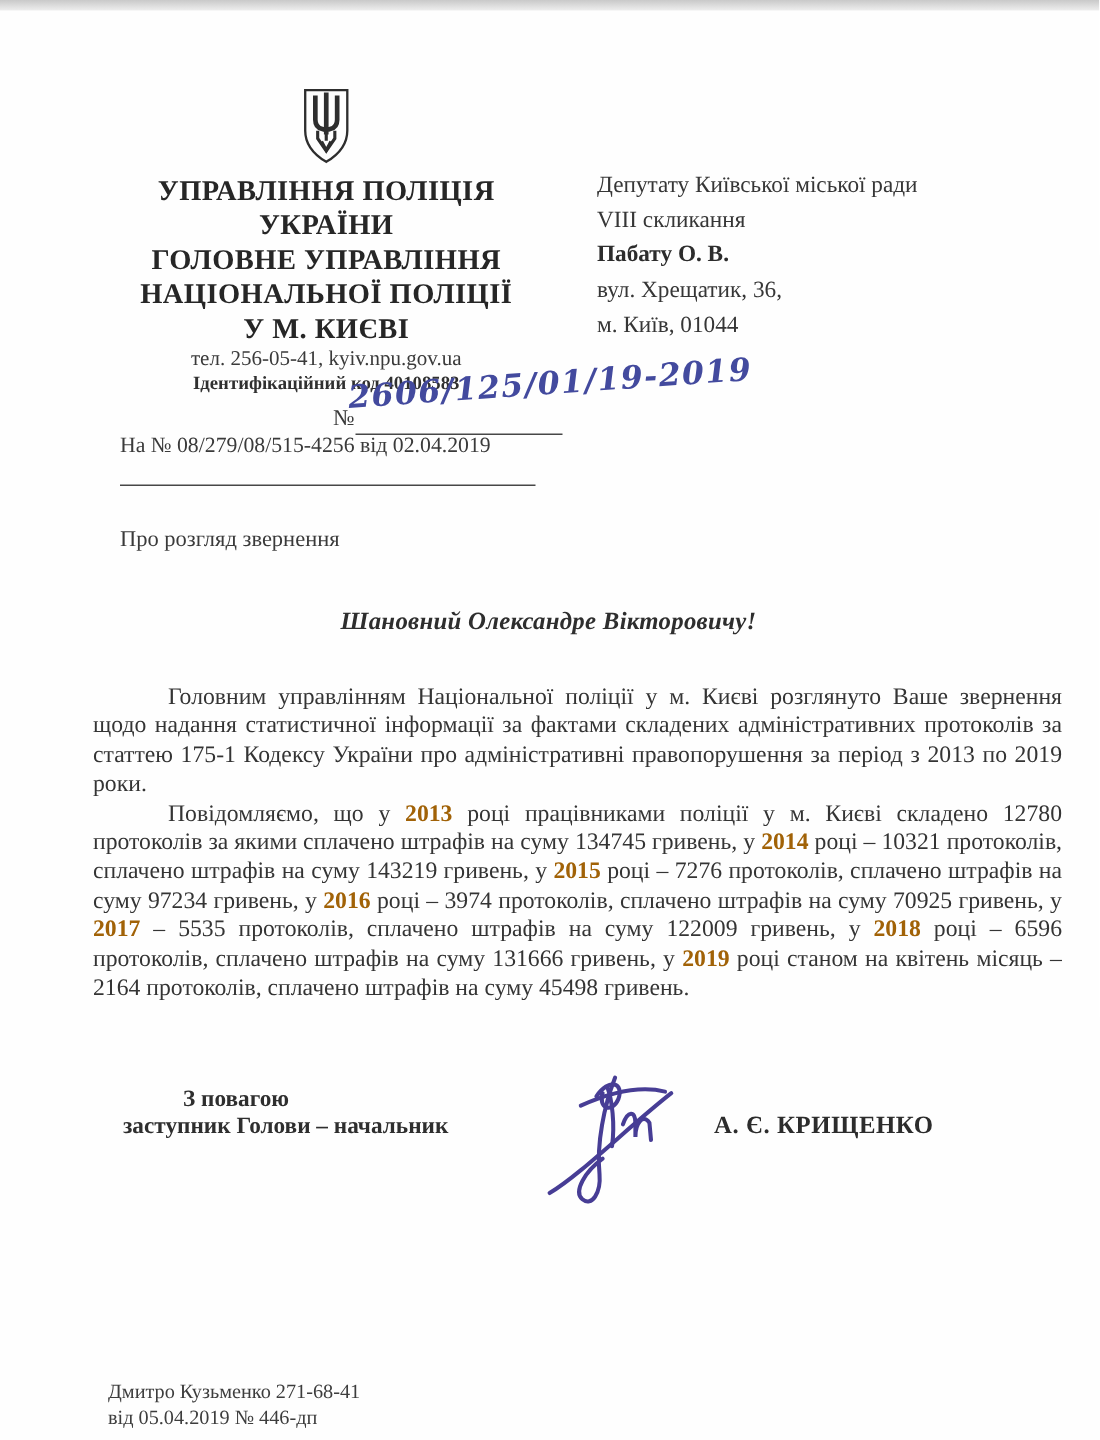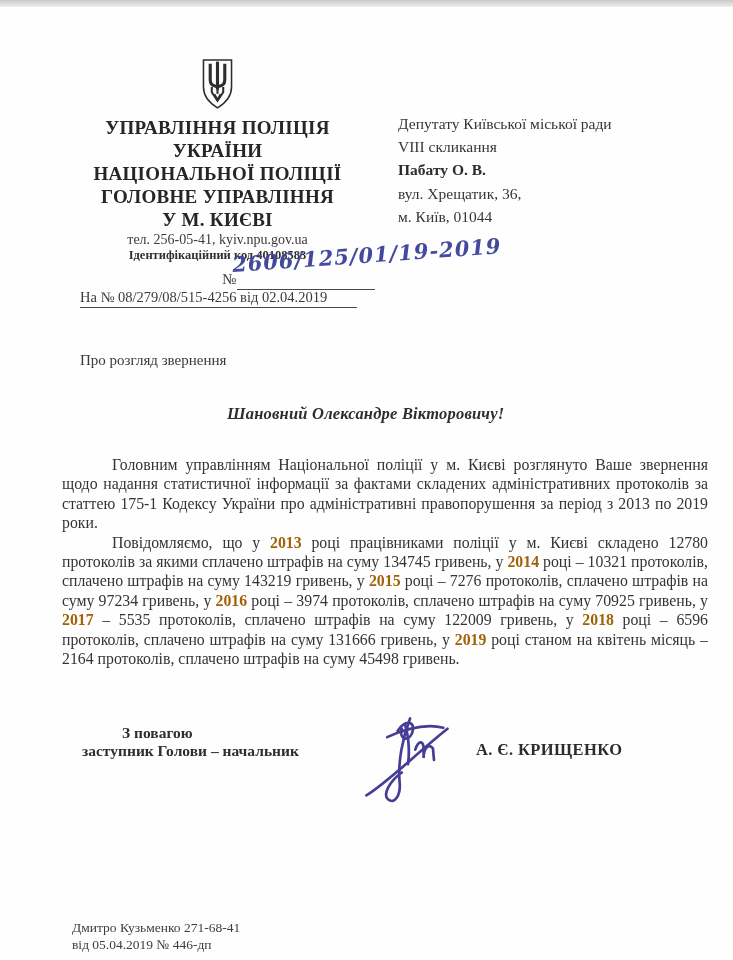--- a/index.html
+++ b/index.html
@@ -37,21 +37,21 @@
     font-style:italic;font-weight:bold;
     font-size:21px;letter-spacing:1px;
     color:#434a9e;
     transform:rotate(-4deg);transform-origin:left bottom;
     white-space:nowrap;
   }
   .ref-line{
     position:absolute;left:80px;top:289px;
     font-size:14.5px;color:#3a3a3a;white-space:nowrap;
   }
-  .ref-line span{border-bottom:1.5px solid #474747;padding-right:30px;padding-bottom:2px;}
+  .ref-line span{border-bottom:1.5px solid #474747;padding-right:30px;padding-bottom:18px;}
   
   .recipient{
     position:absolute;left:398px;top:112px;
     font-size:15.5px;line-height:23.2px;color:#363636;
   }
   .recipient .bold{font-weight:bold;color:#2c2c2c;}
   
   .subject{position:absolute;left:80px;top:352px;font-size:15px;color:#3a3a3a;}
   .salutation{
     position:absolute;left:227px;top:404px;
@@ -93,22 +93,22 @@
         <path d="M35,10 V58"></path>
       </g>
       <g stroke="#2e2e2e" fill="none" stroke-width="4">
         <path d="M24,56 l0,10 11,16 11,-16 0,-10"></path>
         <path d="M35,60 l0,9"></path>
         <path d="M29,70 l6,11 6,-11"></path>
       </g>
     </svg>
     <div class="org-line">УПРАВЛІННЯ ПОЛІЦІЯ</div>
     <div class="org-line">УКРАЇНИ</div>
+    <div class="org-line">ГОЛОВНЕ УПРАВЛІННЯ</div>
     <div class="org-line">НАЦІОНАЛЬНОЇ ПОЛІЦІЇ</div>
-    <div class="org-line">ГОЛОВНЕ УПРАВЛІННЯ</div>
     <div class="org-line">У М. КИЄВІ</div>
     <div class="addr-line">тел. 256-05-41, kyiv.npu.gov.ua</div>
     <div class="id-code">Ідентифікаційний код 40108583</div>
   </div>
 
   <div class="num-label">№</div>
   <div class="num-underline"></div>
   <div class="handwritten-num">2606/125/01/19-2019</div>
   <div class="ref-line"><span>На № 08/279/08/515-4256 від 02.04.2019</span></div>
 

